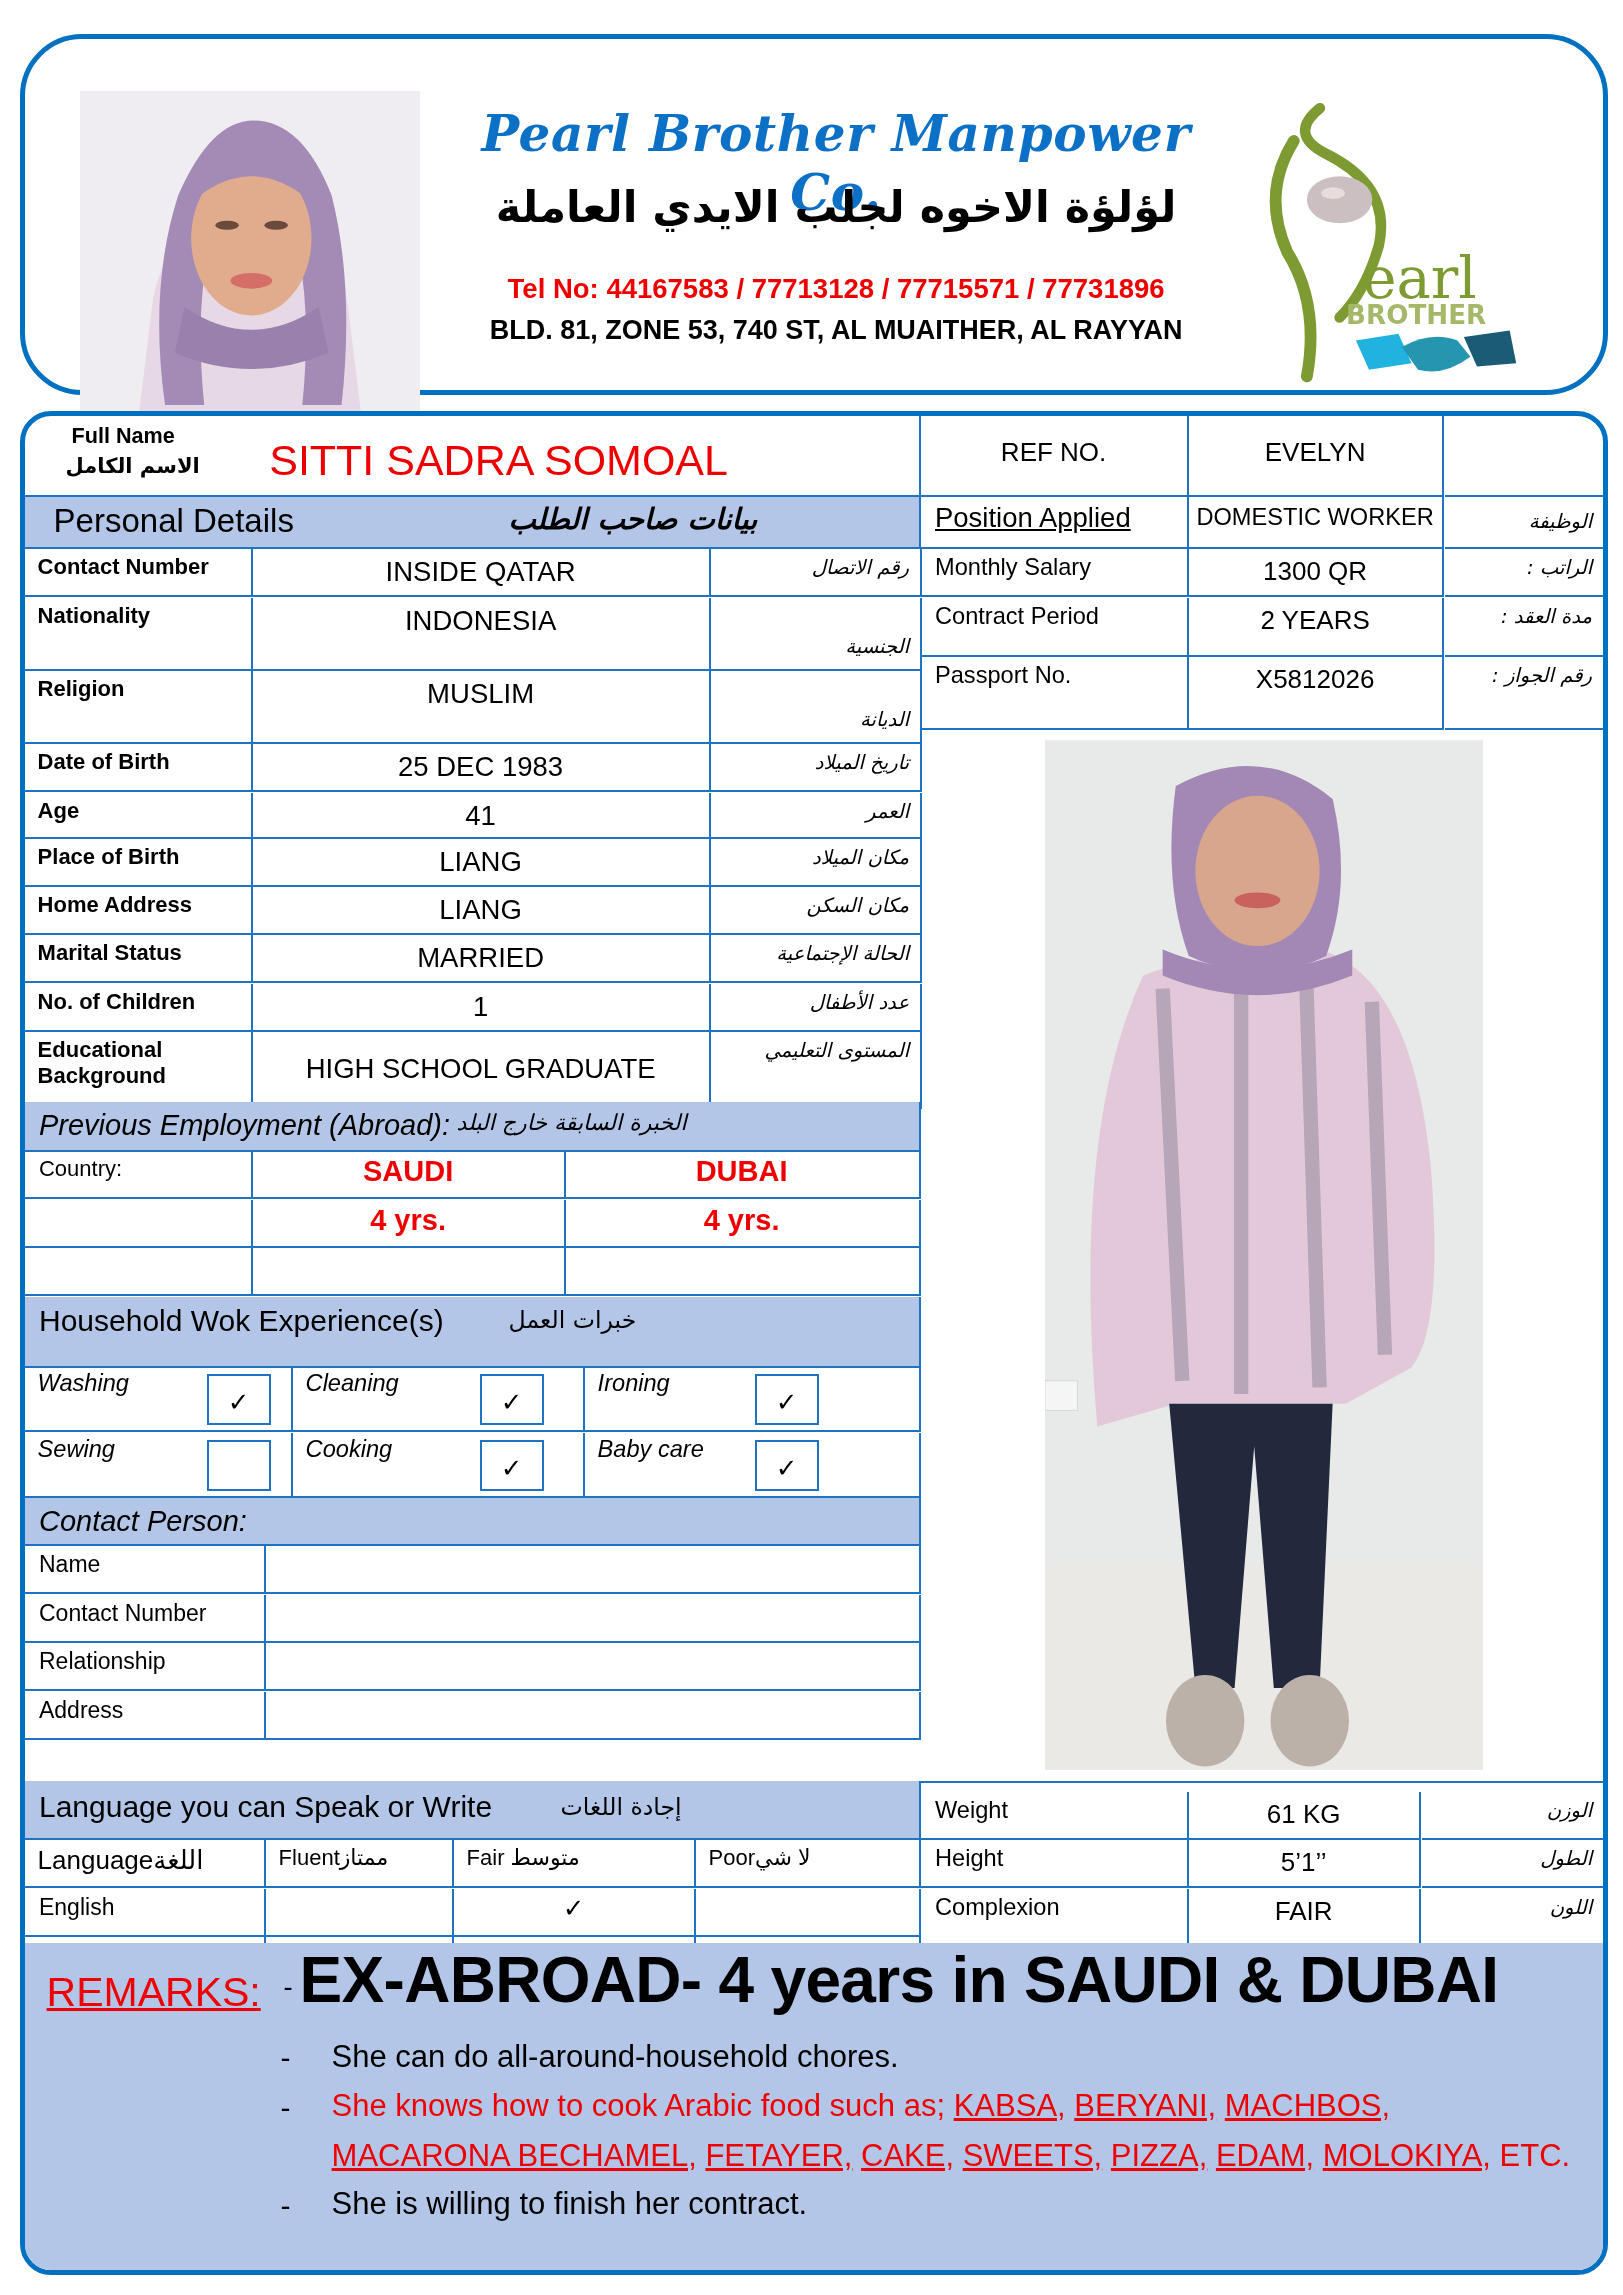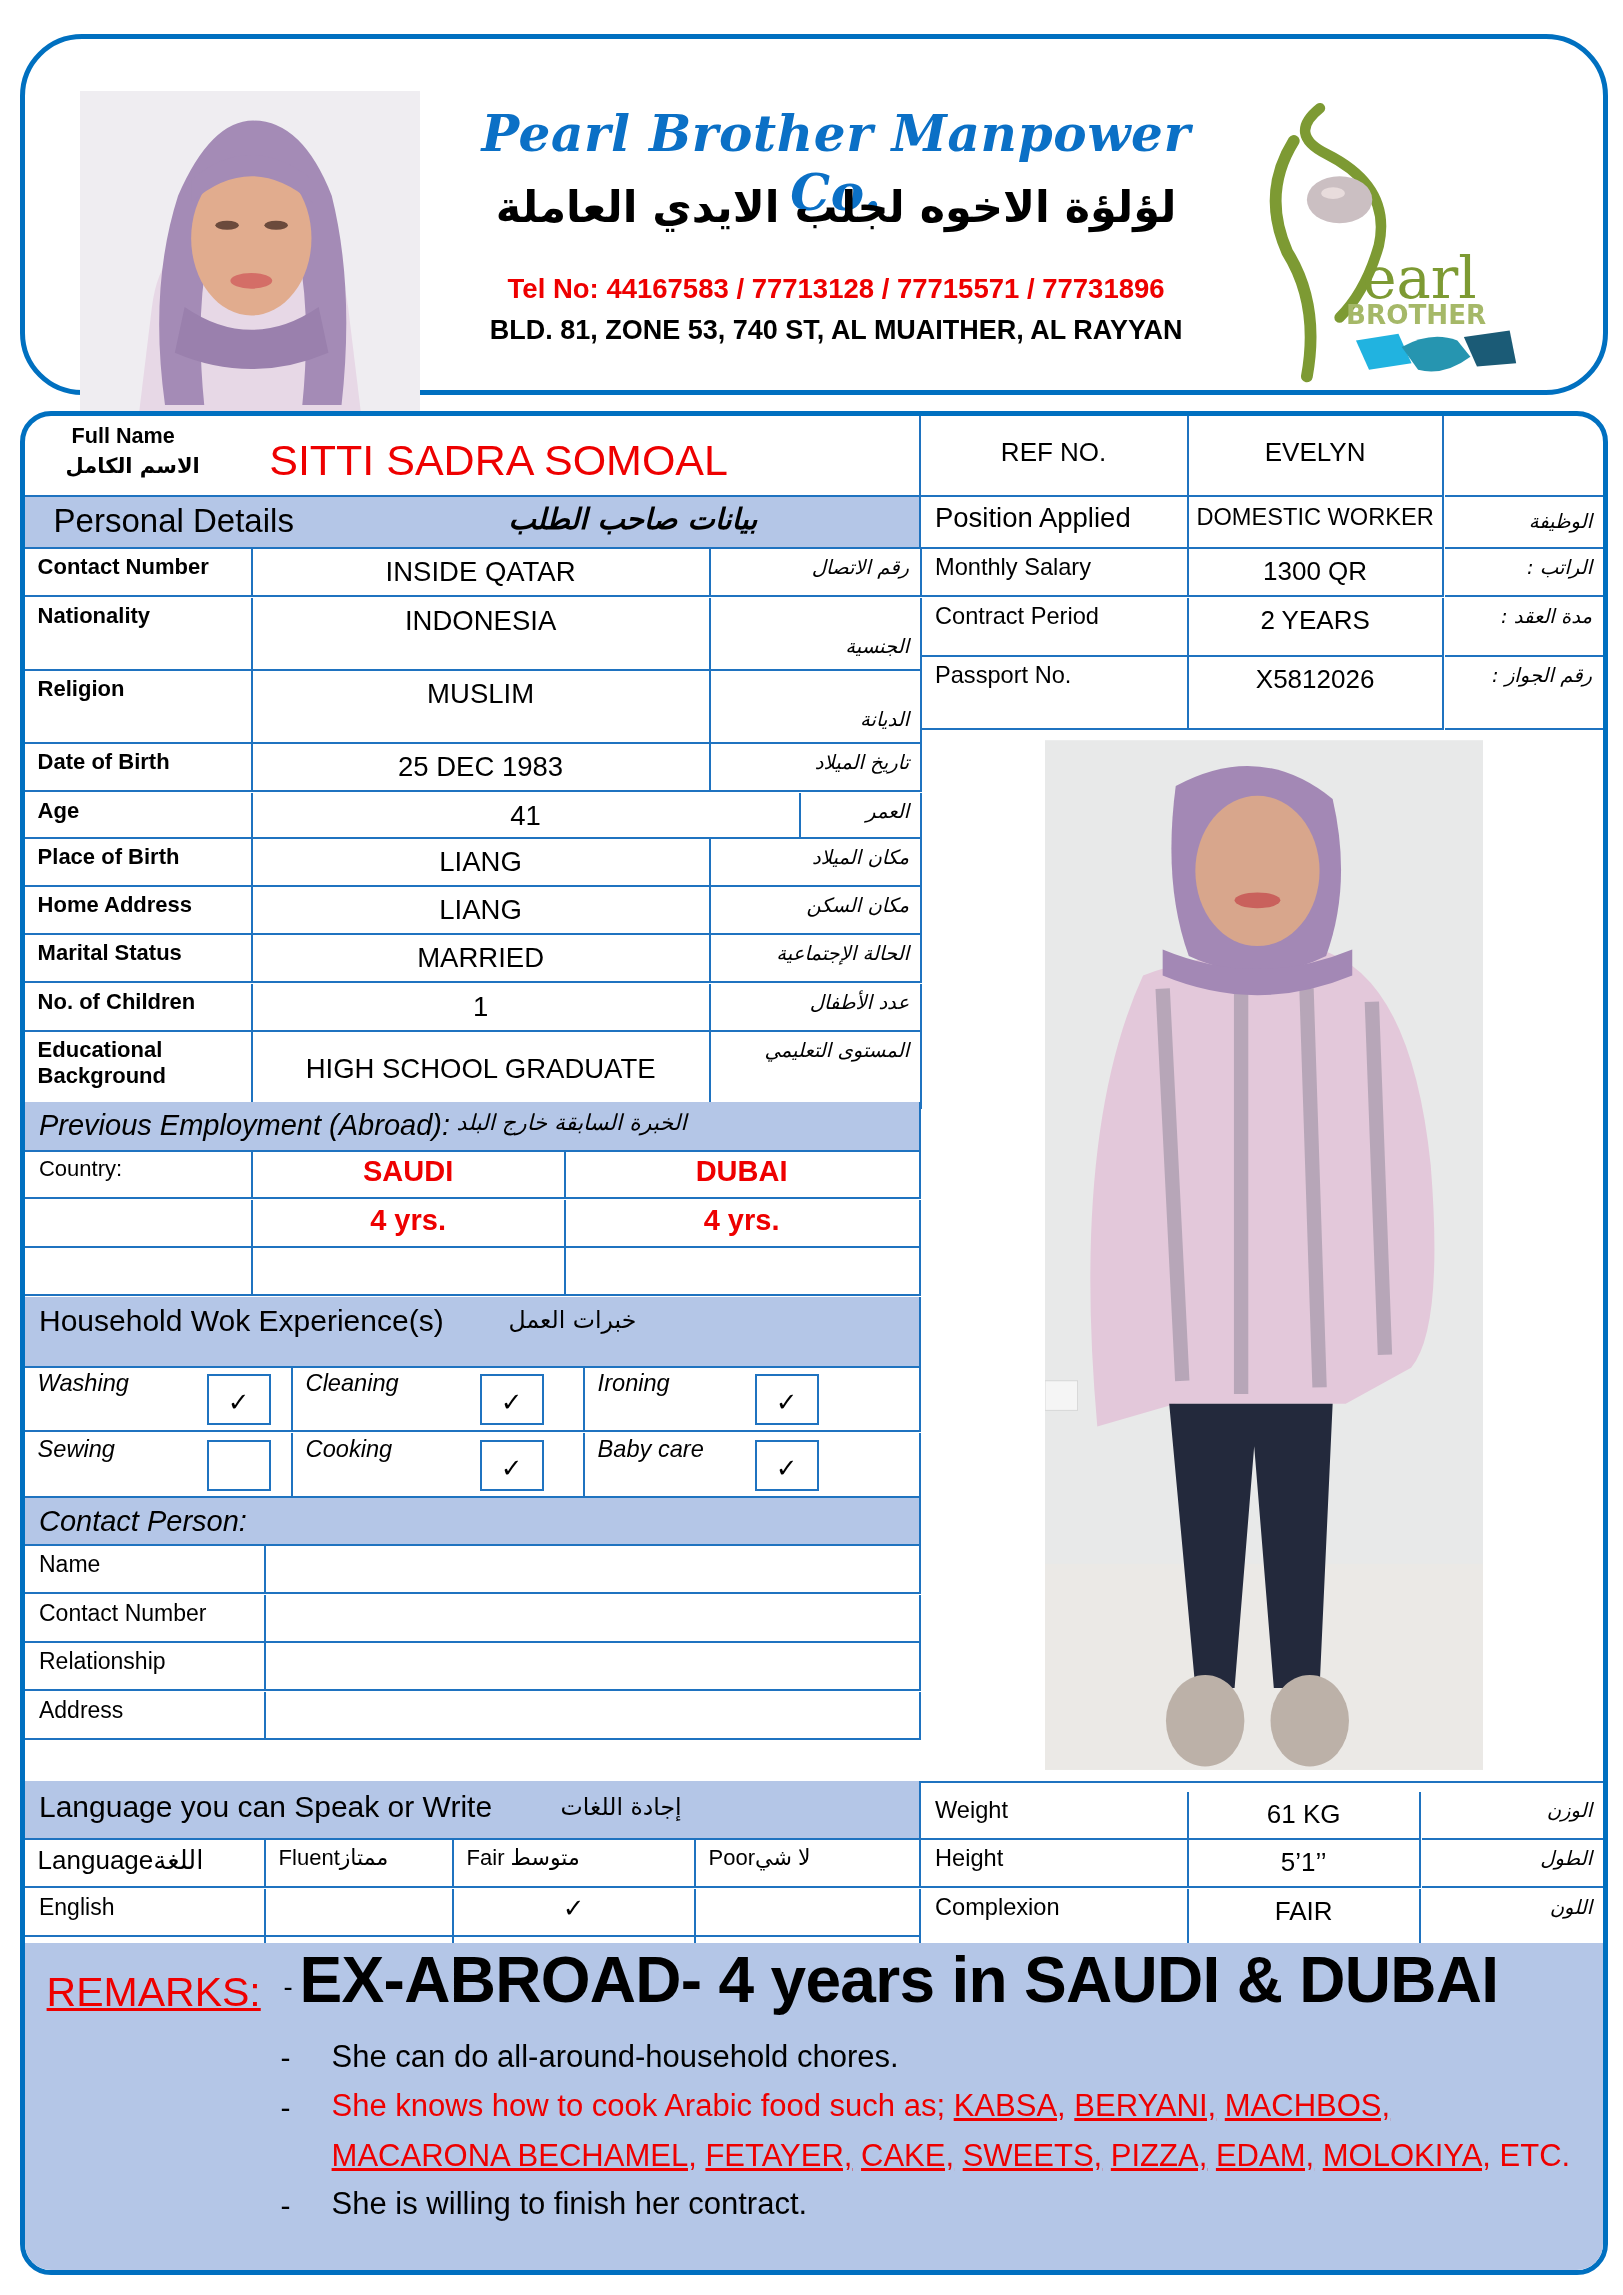--- a/index.html
+++ b/index.html
@@ -154,21 +154,21 @@
       </div>
       <div class="cell" style="left:228px;top:328px;width:458px;height:48px;">
         <div class="val">25 DEC 1983</div>
       </div>
       <div class="cell" style="left:686px;top:328px;width:211px;height:48px;">
         <div class="ar">تاريخ الميلاد</div>
       </div>
       <div class="cell" style="left:0;top:377px;width:228px;height:46px;">
         <div class="lbl">Age</div>
       </div>
-      <div class="cell" style="left:228px;top:377px;width:548px;height:46px;">
+      <div class="cell" style="left:228px;top:377px;width:458px;height:46px;">
         <div class="val">41</div>
       </div>
       <div class="cell" style="left:686px;top:377px;width:211px;height:46px;">
         <div class="ar">العمر</div>
       </div>
       <div class="cell" style="left:0;top:423px;width:228px;height:48px;">
         <div class="lbl">Place of Birth</div>
       </div>
       <div class="cell" style="left:228px;top:423px;width:458px;height:48px;">
         <div class="val">LIANG</div>
@@ -208,21 +208,21 @@
       </div>
       <div class="cell" style="left:228px;top:616px;width:458px;height:77px;">
         <div class="val" style="padding-top:21px;">HIGH SCHOOL GRADUATE</div>
       </div>
       <div class="cell" style="left:686px;top:616px;width:211px;height:77px;">
         <div class="ar">المستوى التعليمي</div>
       </div>
     </div>
 
   <div id="job-rows">
-      <div class="cell" style="left:896px;top:81px;width:268px;height:52px;">
+      <div class="cell" style="left:896px;top:81px;width:268px;height:52px;text-decoration:underline;">
         <div class="lbl-norm" style="font-size:27.5px;">Position Applied</div>
       </div>
       <div class="cell" style="left:1164px;top:81px;width:255px;height:52px;">
         <div class="val" style="font-size:23.6px;">DOMESTIC WORKER</div>
       </div>
       <div class="cell" style="left:1420px;top:81px;width:158px;height:52px;border-right:none;">
         <div class="ar" style="padding-top:13px;">الوظيفة</div>
       </div>
       <div class="cell" style="left:896px;top:133px;width:268px;height:48px;">
         <div class="lbl-norm" style="font-size:23.6px;">Monthly Salary</div>

